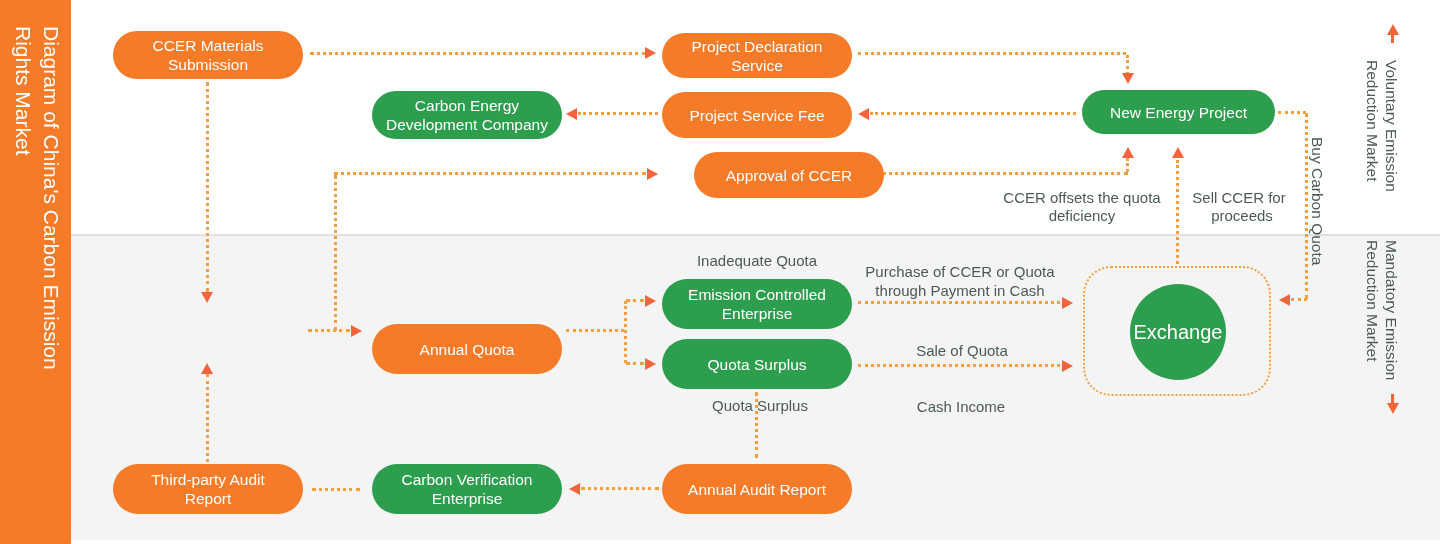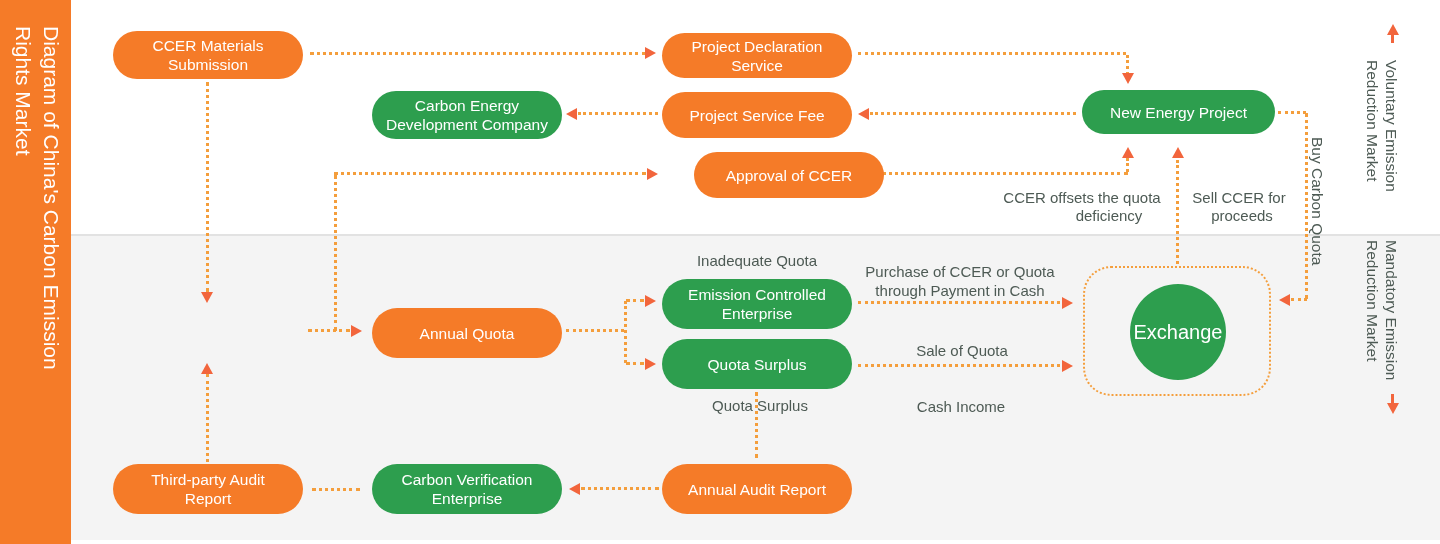--- a/index.html
+++ b/index.html
@@ -130,21 +130,21 @@
   </div>
   <div class="pill orange" style="left:662px;top:92px;width:190px;height:46px;">
     <span>Project Service Fee</span>
   </div>
   <div class="pill green" style="left:1082px;top:90px;width:193px;height:44px;">
     <span>New Energy Project</span>
   </div>
   <div class="pill orange" style="left:694px;top:152px;width:190px;height:46px;">
     <span>Approval of CCER</span>
   </div>
-  <div class="pill orange" style="left:372px;top:308px;width:190px;height:50px;">
+  <div class="pill orange" style="left:372px;top:324px;width:190px;height:50px;">
     <span>Annual Quota</span>
   </div>
   <div class="pill green" style="left:662px;top:279px;width:190px;height:50px;">
     <span>Emission Controlled</span>
     <span>Enterprise</span>
   </div>
   <div class="pill green" style="left:662px;top:339px;width:190px;height:50px;">
     <span>Quota Surplus</span>
   </div>
   <div class="pill orange" style="left:113px;top:464px;width:190px;height:50px;">
@@ -159,21 +159,21 @@
     <span>Annual Audit Report</span>
   </div>
 
   <div class="lbl" style="left:757px;top:252px;">Inadequate Quota</div>
   <div class="lbl" style="left:960px;top:263px;">Purchase of CCER or Quota</div>
   <div class="lbl" style="left:960px;top:282px;">through Payment in Cash</div>
   <div class="lbl" style="left:962px;top:342px;">Sale of Quota</div>
   <div class="lbl" style="left:961px;top:374px;margin-top:24px;">Cash Income</div>
   <div class="lbl" style="left:760px;top:397px;">Quota Surplus</div>
   <div class="lbl" style="left:1082px;top:189px;">CCER offsets the quota</div>
-  <div class="lbl" style="left:1109px;top:207px;text-align:right;">deficiency</div>
+  <div class="lbl" style="left:1082px;top:207px;text-align:right;">deficiency</div>
   <div class="lbl" style="left:1239px;top:189px;">Sell CCER for</div>
   <div class="lbl" style="left:1242px;top:207px;">proceeds</div>
 
   <div class="vtext" style="left:1308px;top:137px;">Buy Carbon Quota</div>
   <div class="vtext" style="left:1363px;top:60px;height:150px;">
     <div>Voluntary Emission</div>
     <div>Reduction Market</div>
   </div>
   <div class="vtext" style="left:1363px;top:240px;height:150px;">
     <div>Mandatory Emission</div>

